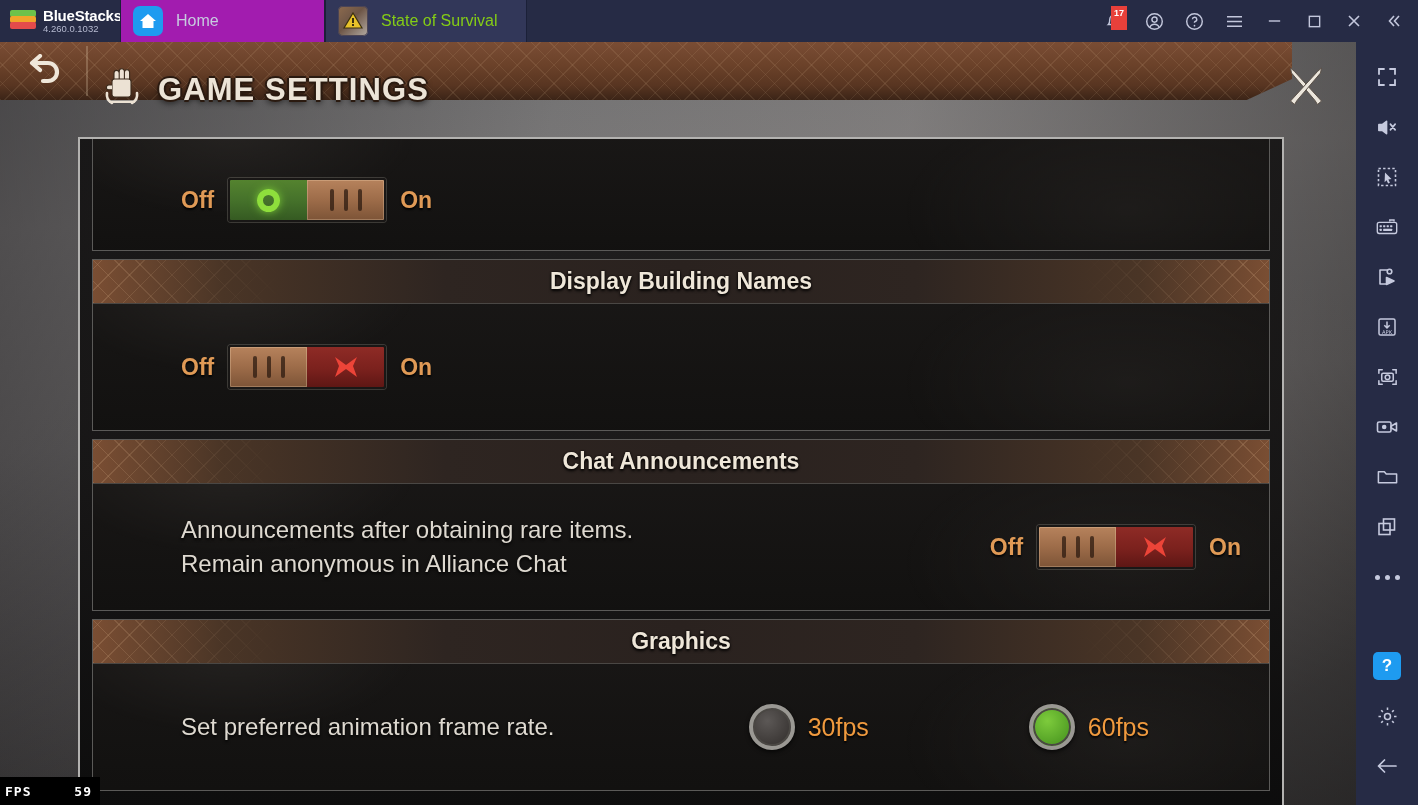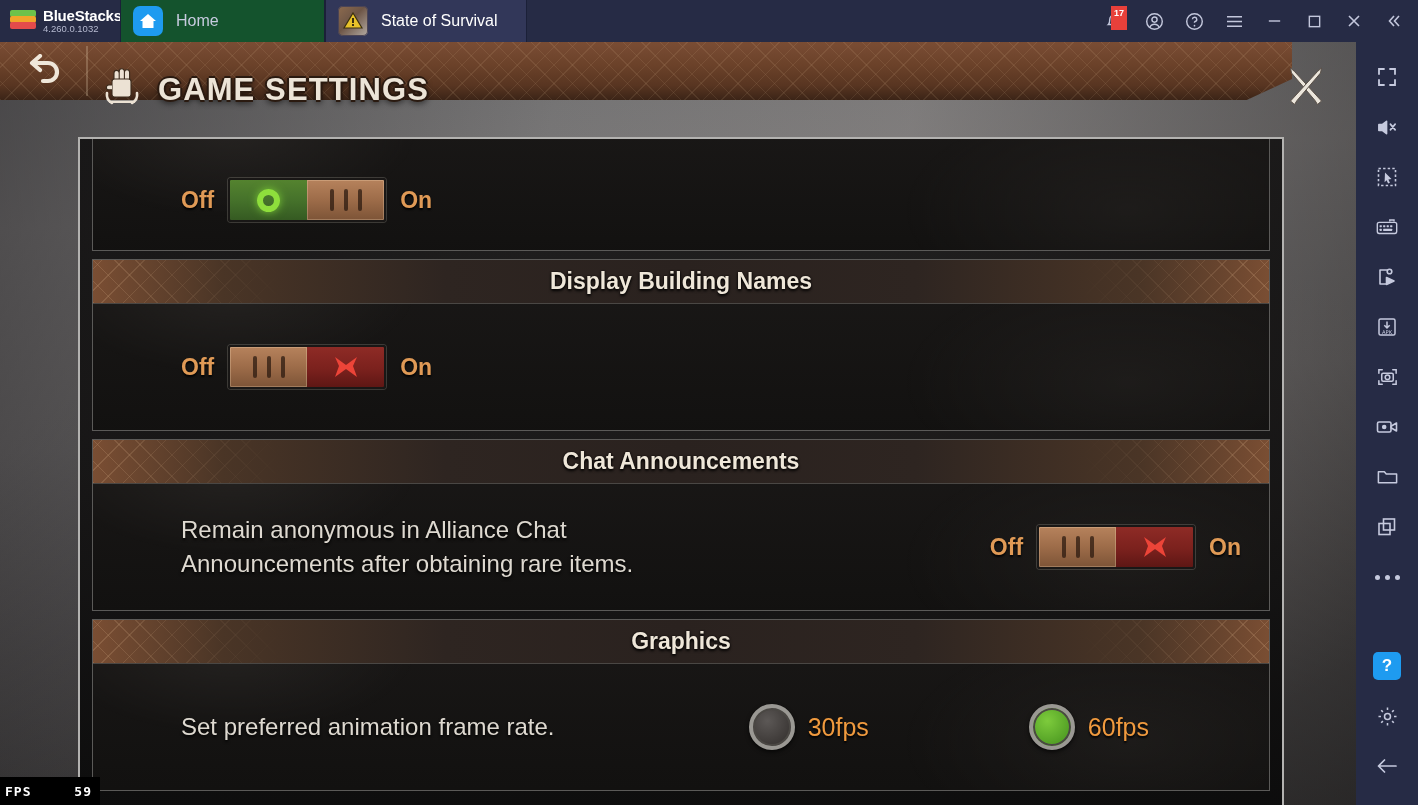--- a/index.html
+++ b/index.html
@@ -36,23 +36,23 @@
   .bs-brand-ver  { color: #b6bad0; font-size: 9.5px; }
 
   .bs-tabs { display: flex; align-items: stretch; }
   .bs-tab {
     display: flex; align-items: center; gap: 13px;
     padding: 0 18px 0 12px;
     min-width: 200px;
     border-left: 1px solid #1b2038;
     border-right: 1px solid #1b2038;
   }
-  .bs-tab.home   { background: #14532d; min-width: 205px; }
+  .bs-tab.home   { background: #a21caf; min-width: 205px; }
   .bs-tab.active { background: #323759; min-width: 202px; }
-  .bs-tab-label { color: #ffffff; font-size: 16px; white-space: nowrap; }
+  .bs-tab-label { color: #84cc16; font-size: 16px; white-space: nowrap; }
   .bs-tab.home .bs-tab-label { color: #c7cbdf; }
 
   .icon-home {
     width: 30px; height: 30px; border-radius: 7px; background: #1e9bf0;
     display: flex; align-items: center; justify-content: center; flex: none;
   }
   .icon-home svg { display: block; }
   .icon-sos {
     width: 30px; height: 30px; border-radius: 5px; flex: none;
     background: linear-gradient(135deg,#8d6b4e 0%, #6d5546 45%, #b4aca4 100%);
@@ -433,22 +433,22 @@
         </div>
 
         <div class="card">
           <div class="card-tex"></div>
           <div class="sec-head">
             <div class="sec-head-tex"></div>
             <div class="sec-title">Chat Announcements</div>
           </div>
           <div class="row tall">
             <div class="row-label">
+              <div>Announcements after obtaining rare items.</div>
               <div>Remain anonymous in Alliance Chat</div>
-              <div>Announcements after obtaining rare items.</div>
             </div>
             <div class="ctrl">
               <span class="ctrl-txt">Off</span>
               <span class="toggle">
                 <span class="tg-half tg-knob">
                   <i class="tg-grip"></i>
                     <i class="tg-grip"></i>
                     <i class="tg-grip"></i>
                 </span>
                 <span class="tg-half tg-off-fill">

